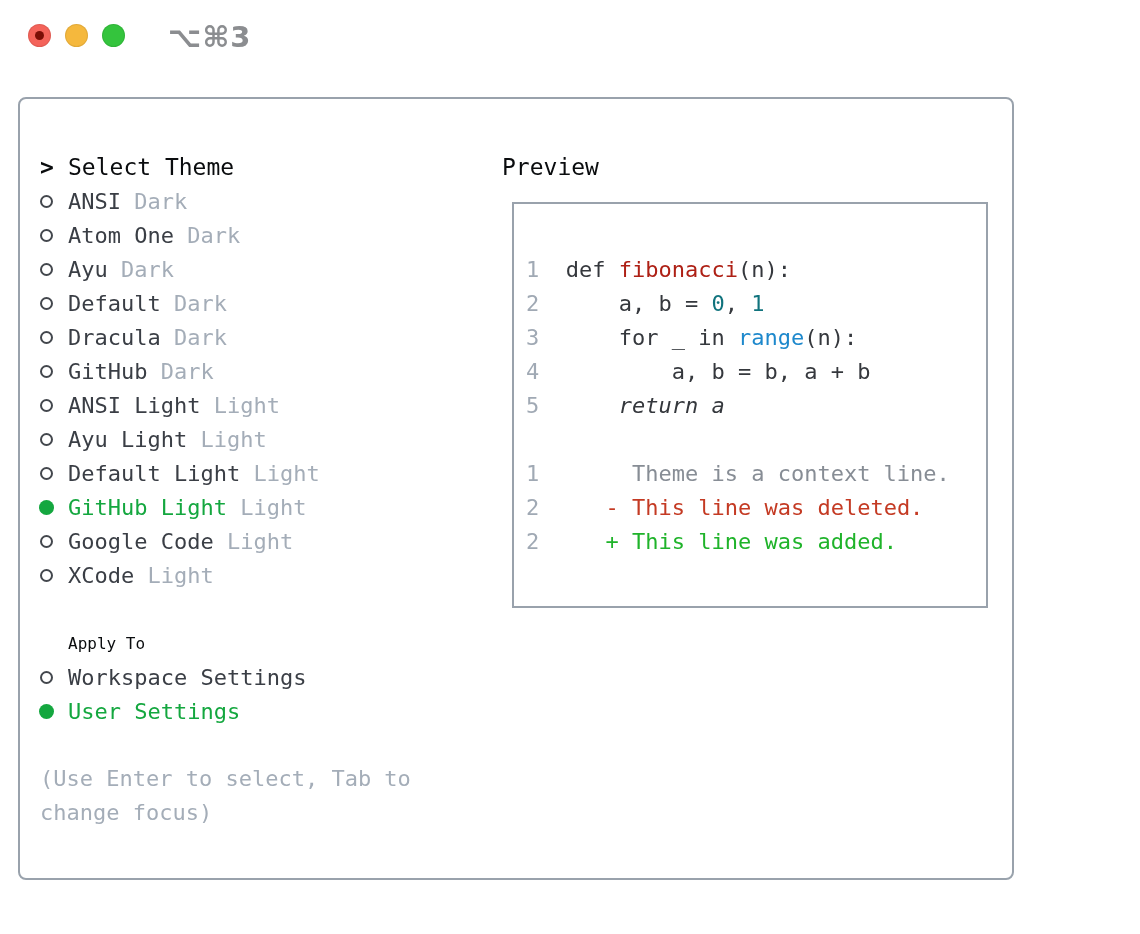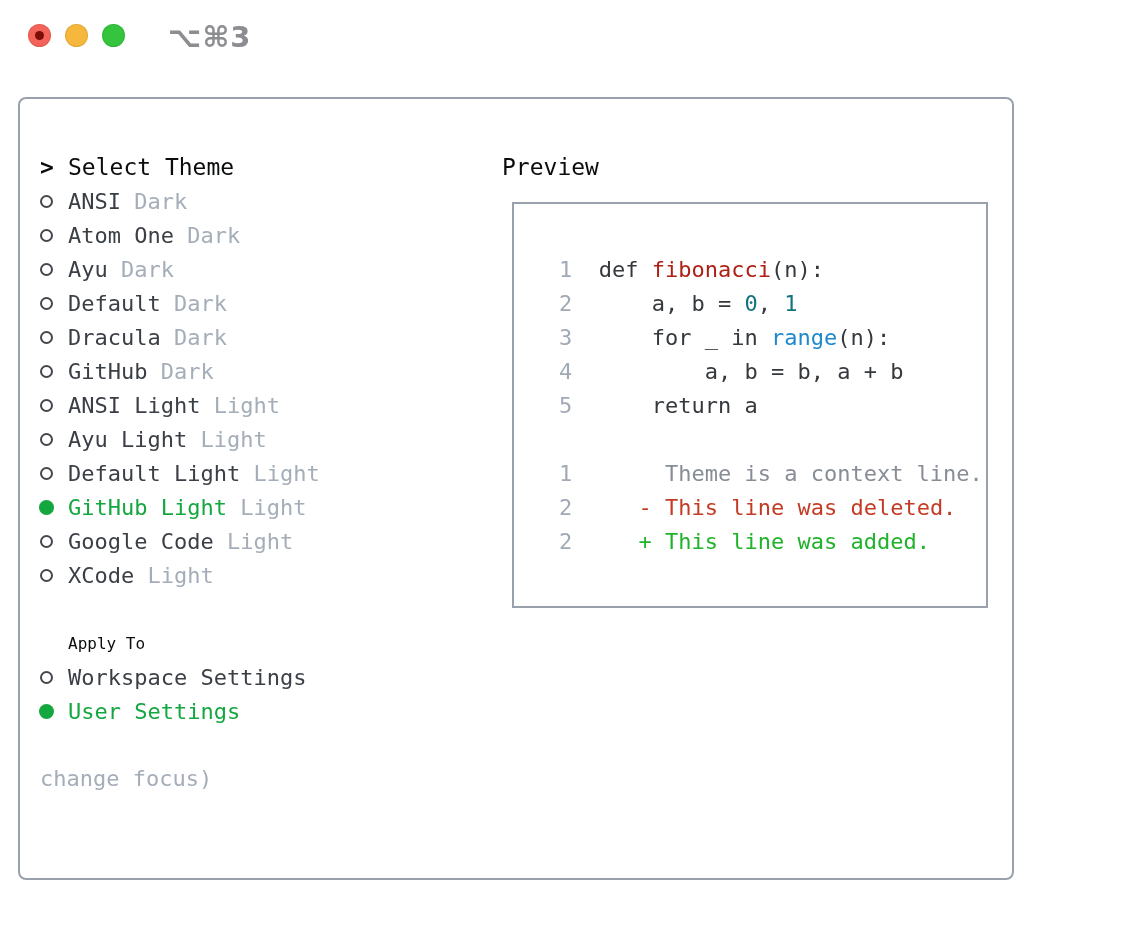--- a/index.html
+++ b/index.html
@@ -30,21 +30,21 @@
   .radio.selected { width:15px; height:15px; border:none; background:var(--selected_green); margin-left:-1px; }
   .tname {} 
   .tname.selected { color:var(--selected_green); }
   .tvariant { color:var(--variant_text);text-align:right; }
   .spacer { height:34px; }
   .hint { height:34px; line-height:34px; font-size:22px; color:var(--hint_text); white-space:pre; }
 
   
   .preview-header { position:absolute; left:482px; top:51px; }
   .preview-box { position:absolute; left:492px; top:103px; width:476px; height:406px; border:2px solid var(--panel_border); background:#fff; padding:49px 0 0 12px; }
-  .pline { height:34px; line-height:34px; font-size:22px; white-space:pre;margin-left:33px; }
+  .pline { height:34px; line-height:34px; font-size:22px; white-space:pre; }
 </style>
 </head>
 <body>
 
 <div class="window">
 
   <div class="titlebar">
     <div class="traffic-lights">
       <span class="light red">
           <span class="dot"></span>
@@ -86,35 +86,36 @@
       </div>
 
       <div id="apply-options">
           <div class="row"><span class="marker"><span class="radio"></span></span><span class="tname">Workspace Settings</span></div>
           <div class="row"><span class="marker"><span class="radio selected"></span></span><span class="tname selected">User Settings</span></div>
         </div>
 
       <div class="spacer"></div>
 
       <div id="hint-lines">
+          <div class="hint">(Use Enter to select, Tab to</div>
           <div class="hint">change focus)</div>
         </div>
     </div>
 
     <div class="row preview-header">
       <span class="header-label">Preview</span>
     </div>
 
     <div class="preview-box">
       <div id="preview-lines">
           <div class="pline"><span style="color: var(--linenum);">1  </span><span style="color: var(--code);">def </span><span style="color: var(--func_red);">fibonacci</span><span style="color: var(--code);">(n):</span></div>
           <div class="pline"><span style="color: var(--linenum);">2  </span><span style="color: var(--code); text-align: center;">    a, b = </span><span style="color: var(--num_teal);">0</span><span style="color: var(--code);">, </span><span style="color: var(--num_teal);">1</span></div>
           <div class="pline"><span style="color: var(--linenum);">3  </span><span style="color: var(--code);">    for _ in </span><span style="color: var(--builtin_blue);">range</span><span style="color: var(--code);">(n):</span></div>
           <div class="pline"><span style="color: var(--linenum);">4  </span><span style="color: var(--code);">        a, b = b, a + b</span></div>
-          <div class="pline"><span style="color: var(--linenum);">5  </span><span style="color: var(--code);">    return a</span></div>
+          <div class="pline"><span style="color: var(--linenum);">5  </span><span style="color: var(--code); font-style: italic;">    return a</span></div>
           <div class="pline"></div>
           <div class="pline"><span style="color: var(--linenum);">1</span><span style="color: var(--context_gray);">       Theme is a context line.</span></div>
           <div class="pline"><span style="color: var(--linenum);">2</span><span style="color: var(--code);">     </span><span style="color: var(--diff_del);">- This line was deleted.</span></div>
           <div class="pline"><span style="color: var(--linenum);">2</span><span style="color: var(--code);">     </span><span style="color: var(--diff_add);">+ This line was added.</span></div>
         </div>
     </div>
 
   </div>
 </div>
 

